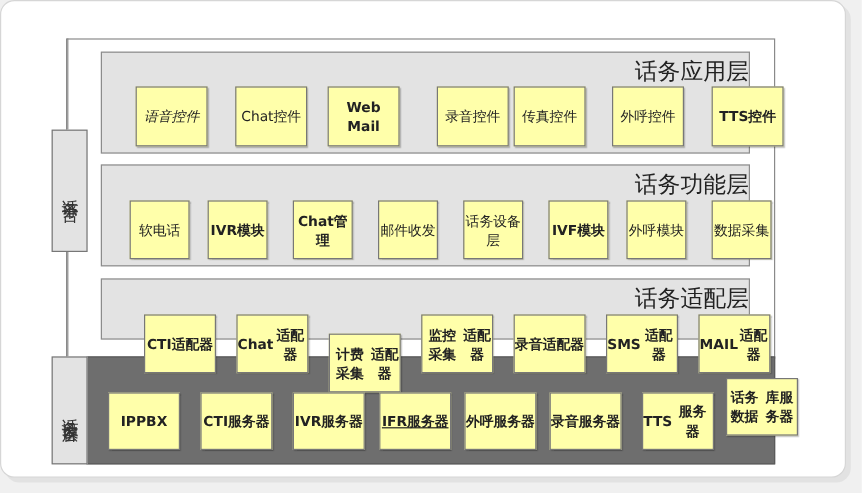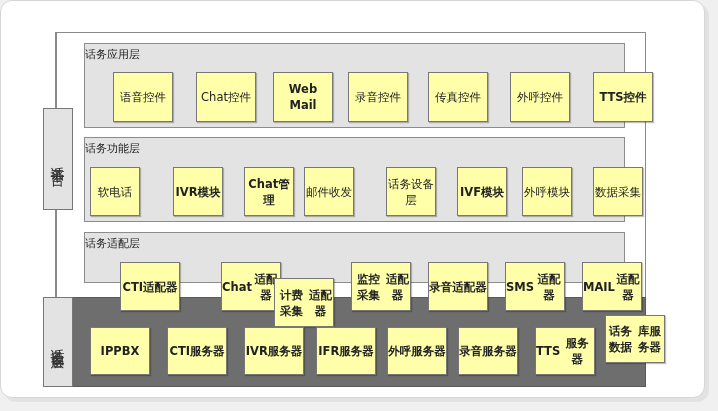--- a/index.html
+++ b/index.html
@@ -5,22 +5,22 @@
   html, body { margin:0; padding:0; background:#f0f0f0; }
   body { width:718px; height:411px; position:relative; overflow:hidden;
          font-family:"DejaVu Sans","Liberation Sans",sans-serif; }
   .card { position:absolute; left:0; top:0; width:703px; height:396px;
           background:#ffffff; border:1px solid #d6d6d6; border-radius:12px;
           box-shadow: 4px 4px 0 #e2e2e2; }
   .frame { position:absolute; left:55px; top:32px; width:589px; height:265px;
            border:1px solid #8a8a8a; background:#fff; }
   .layer { position:absolute; left:84px; width:539px; background:#e3e3e3;
            border:1px solid #8c8c8c; }
-  .layer-title { position:absolute; left:0; right:0; top:3px; text-align:left;
-                 font-size:11px; color:#222; }
+  .layer-title { position:absolute; left:0; right:0; top:3px; text-align:right;
+                 font-size:19px; color:#222; }
   .box { position:absolute; background:#ffffaa; border:1px solid #777;
          box-shadow:1px 1px 1px rgba(0,0,0,0.25);
          display:flex; align-items:center; justify-content:center; text-align:center;
          font-size:11.5px; color:#222; line-height:16px; }
   .device { position:absolute; left:72px; top:297px; width:572px; height:88px;
             background:#6e6e6e; border:1px solid #5a5a5a; }
   .side { position:absolute; left:43px; width:28px; background:#e3e3e3;
           border:1px solid #777; display:flex; align-items:center; justify-content:center;
           font-size:14px; color:#333; line-height:18px; text-align:center;
           writing-mode:vertical-rl; letter-spacing:2px; }
@@ -35,57 +35,57 @@
 
 <div class="vline" style="top:32px;height:76px;"></div>
 <div class="vline" style="top:208px;height:89px;"></div>
 
 <div class="side" style="top:108px;height:100px;">话务平台</div>
 
 <div class="layer" style="top:43px;height:83px;">
   <div class="layer-title">话务应用层</div>
 </div>
 <div id="app-boxes">
-    <div class="box" style="left: 113px; top: 72px; width: 58px; height: 48px;">
+    <div class="box" style="left: 113px; top: 72px; width: 58px; height: 48px; font-style: italic;">
       <span>语音控件</span>
     </div>
     <div class="box" style="left: 196px; top: 72px; width: 58px; height: 48px; font-weight: normal;">
       <span>Chat控件</span>
     </div>
     <div class="box" style="left: 273px; top: 72px; width: 58px; height: 48px; font-weight: bold;">
       <span>Web Mail</span>
     </div>
-    <div class="box" style="left: 348px; top: 72px; width: 58px; height: 48px;">
+    <div class="box" style="left: 364px; top: 72px; width: 58px; height: 48px;">
       <span>录音控件</span>
     </div>
     <div class="box" style="left: 428px; top: 72px; width: 58px; height: 48px;">
       <span>传真控件</span>
     </div>
     <div class="box" style="left: 510px; top: 72px; width: 58px; height: 48px;">
       <span>外呼控件</span>
     </div>
     <div class="box" style="left: 593px; top: 72px; width: 58px; height: 48px; font-weight: bold;">
       <span>TTS控件</span>
     </div>
   </div>
 
 <div class="layer" style="top:137px;height:83px;">
   <div class="layer-title">话务功能层</div>
 </div>
 <div id="func-boxes">
-    <div class="box" style="left: 90px; top: 167px; width: 48px; height: 47px;">
+    <div class="box" style="left: 108px; top: 167px; width: 48px; height: 47px;">
       <span>软电话</span>
     </div>
     <div class="box" style="left: 173px; top: 167px; width: 48px; height: 47px; font-weight: bold;">
       <span>IVR模块</span>
     </div>
     <div class="box" style="left: 244px; top: 167px; width: 48px; height: 47px; font-weight: bold;">
       <span>Chat管理</span>
     </div>
-    <div class="box" style="left: 304px; top: 167px; width: 48px; height: 47px; justify-content: center;">
+    <div class="box" style="left: 315px; top: 167px; width: 48px; height: 47px; justify-content: center;">
       <span>邮件收发</span>
     </div>
     <div class="box" style="left: 386px; top: 167px; width: 48px; height: 47px;">
       <span>话务设备层</span>
     </div>
     <div class="box" style="left: 457px; top: 167px; width: 48px; height: 47px; font-weight: bold;">
       <span>IVF模块</span>
     </div>
     <div class="box" style="left: 522px; top: 167px; width: 48px; height: 47px;">
       <span>外呼模块</span>
@@ -101,21 +101,21 @@
 
 <div class="device"></div>
 <div class="side" style="top:297px;height:88px;">话务设备层</div>
 
 <div id="adapter-boxes">
     <div class="box" style="left: 120px; top: 262px; width: 58px; height: 47px; font-weight: bold;">
       <span>CTI</span>
       <br>
       <span>适配器</span>
     </div>
-    <div class="box" style="left: 197px; top: 262px; width: 58px; height: 47px; font-weight: bold; margin-left: 24px;">
+    <div class="box" style="left: 197px; top: 262px; width: 58px; height: 47px; font-weight: bold;">
       <span>Chat</span>
       <br>
       <span>适配器</span>
     </div>
     <div class="box" style="left: 274px; top: 262px; width: 58px; height: 47px; font-weight: bold; margin-top: 16px;">
       <span>计费采集</span>
       <br>
       <span>适配器</span>
     </div>
     <div class="box" style="left: 351px; top: 262px; width: 58px; height: 47px; font-weight: bold;">
@@ -148,21 +148,21 @@
     <div class="box" style="left: 167px; top: 327px; width: 58px; height: 46px; font-weight: bold;">
       <span>CTI</span>
       <br>
       <span>服务器</span>
     </div>
     <div class="box" style="left: 244px; top: 327px; width: 58px; height: 46px; font-weight: bold;">
       <span>IVR</span>
       <br>
       <span>服务器</span>
     </div>
-    <div class="box" style="left: 316px; top: 327px; width: 58px; height: 46px; font-weight: bold;">
+    <div class="box" style="left: 316px; top: 327px; width: 58px; height: 46px; font-weight: bold; text-decoration: underline;">
       <span>IFR</span>
       <br>
       <span>服务器</span>
     </div>
     <div class="box" style="left: 387px; top: 327px; width: 58px; height: 46px; font-weight: bold;">
       <span>外呼</span>
       <br>
       <span>服务器</span>
     </div>
     <div class="box" style="left: 458px; top: 327px; width: 58px; height: 46px; font-weight: bold;">

